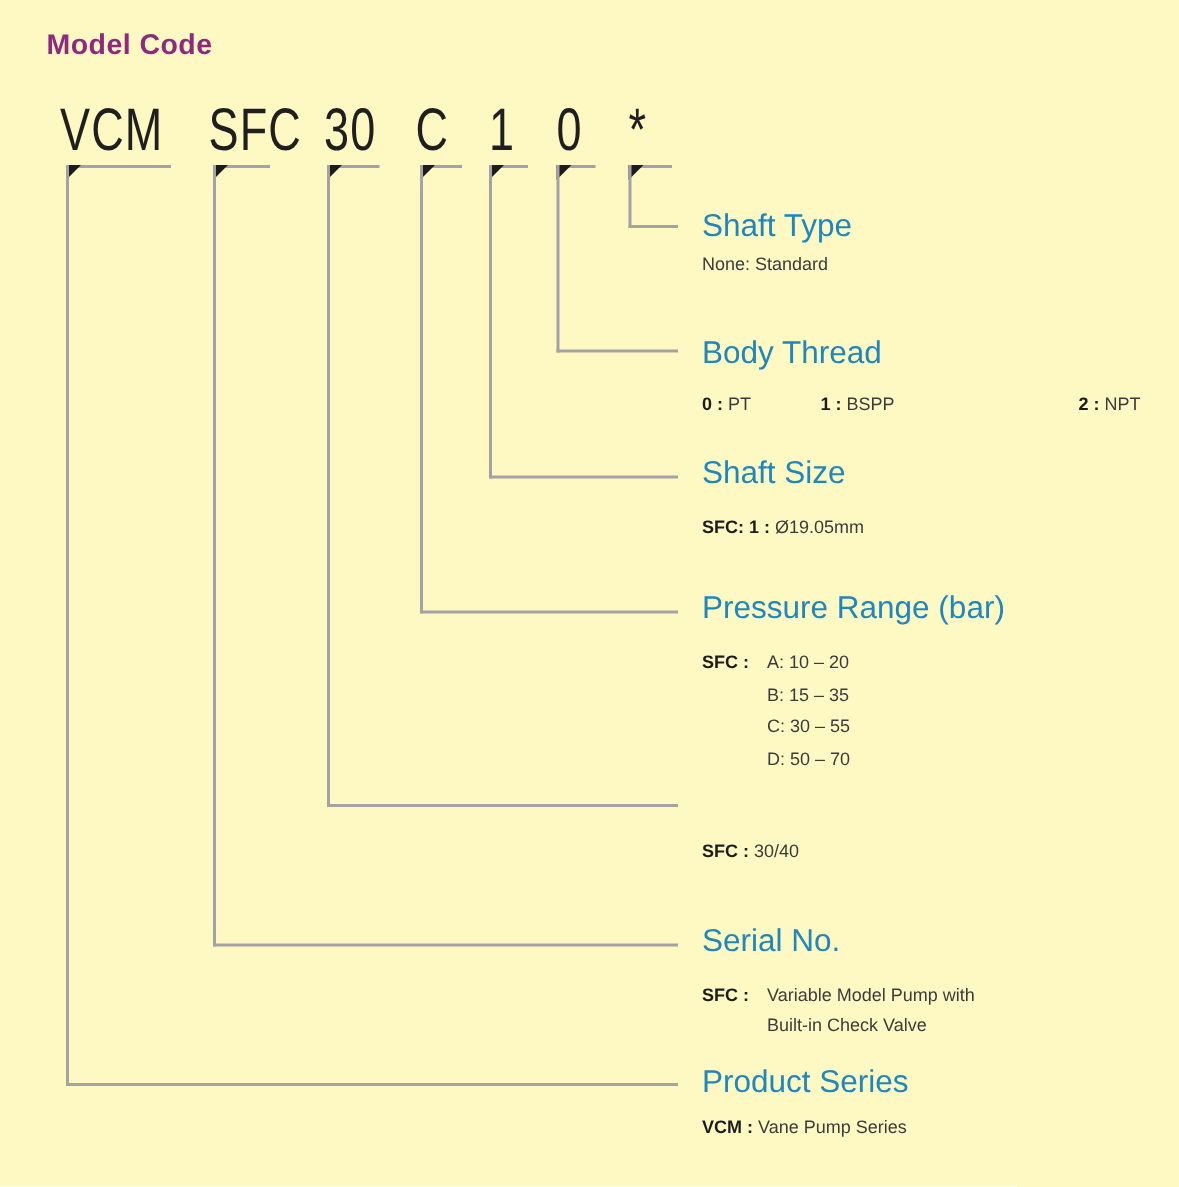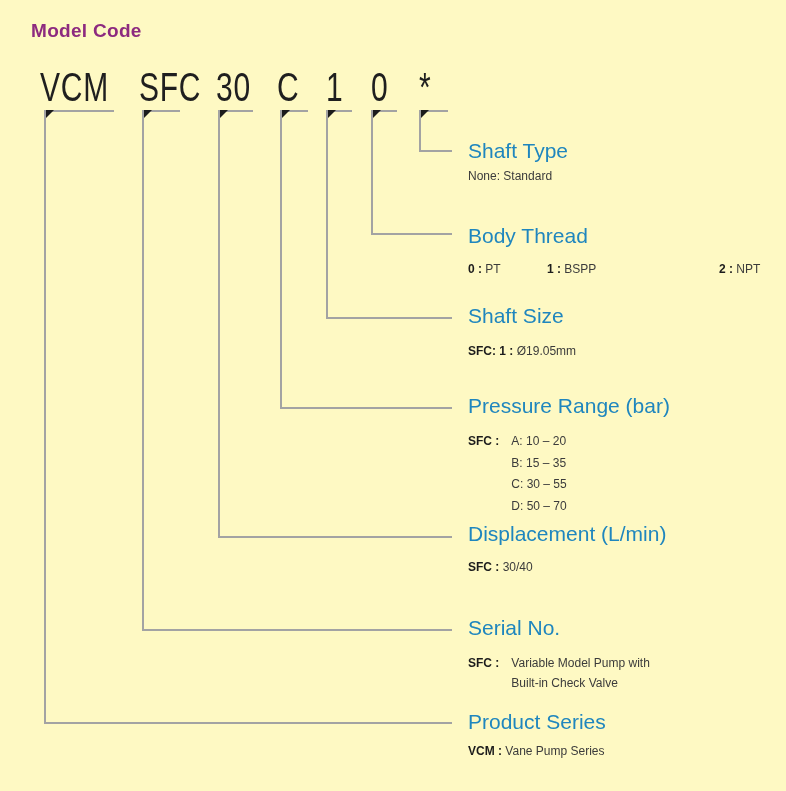--- a/index.html
+++ b/index.html
@@ -132,21 +132,20 @@
   <div class="sec-sub flexrow" style="top:431px;">
     <div class="b pr-row" style="margin-right:12px;">SFC :</div>
     <div>
       <div class="pr-row">A: 10 – 20</div>
       <div class="pr-row">B: 15 – 35</div>
       <div class="pr-row">C: 30 – 55</div>
       <div class="pr-row">D: 50 – 70</div>
     </div>
   </div>
 
-  <div class="sec-label" style="top:524px;">Displacement (L/min)</div>
   <div class="sec-sub" style="top:558px;">
     <span class="b">SFC :</span> <span>30/40</span>
   </div>
 
   <div class="sec-label" style="top:618px;">Serial No.</div>
   <div class="sec-sub flexrow" style="top:653px;">
     <div class="b" style="margin-right:12px;line-height:20px;">SFC :</div>
     <div>
       <div style="line-height:20px;">Variable Model Pump with</div>
       <div style="line-height:20px;">Built-in Check Valve</div>

